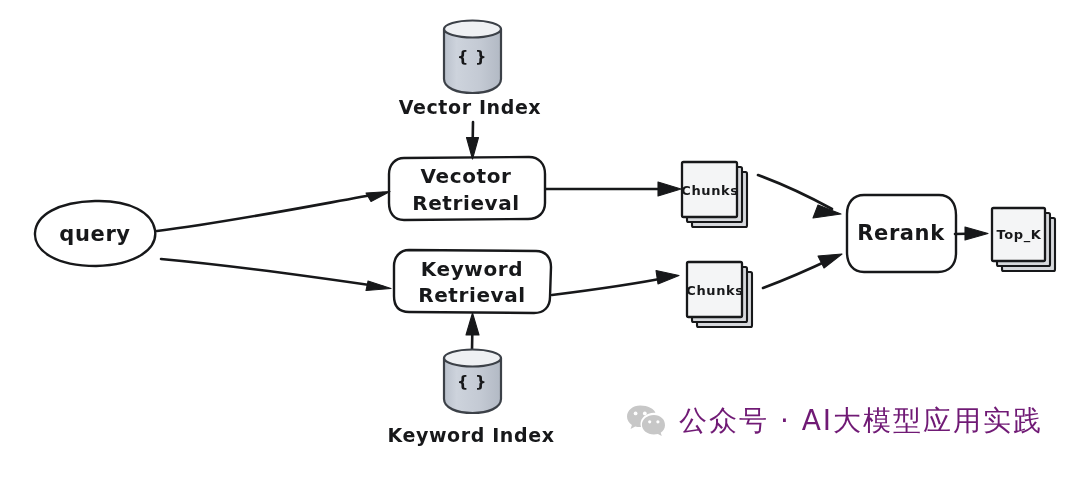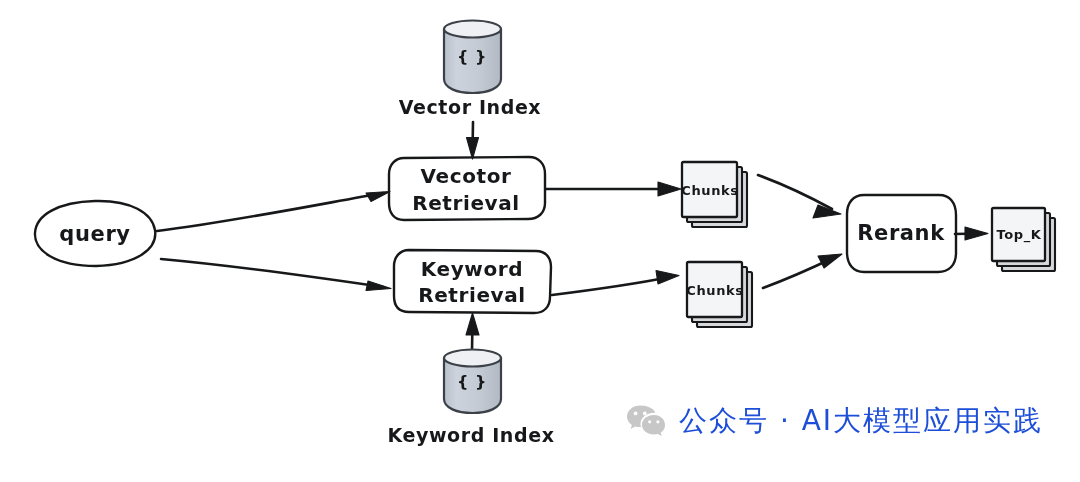--- a/index.html
+++ b/index.html
@@ -78,21 +78,21 @@
     left: 626px;
     top: 404px;
     display: flex;
     align-items: center;
     gap: 13px;
     user-select: none;
   }
   .wm-text {
     font-family: "DejaVu Sans", sans-serif;
     font-size: 28px;
-    color: #1d4ed8;
+    color: #701a75;
     letter-spacing: 2px;
     white-space: nowrap;
     line-height: 1;
   }
   .wm-icon { flex: 0 0 auto; display: block; }
 </style>
 </head>
 <body>
 
 <div id="diagram-root">

